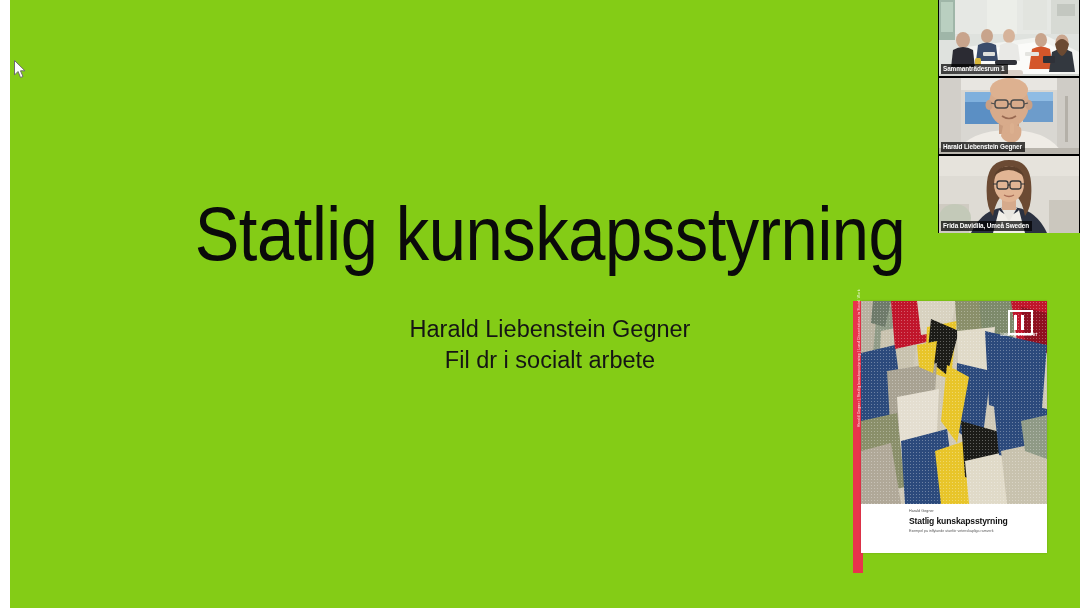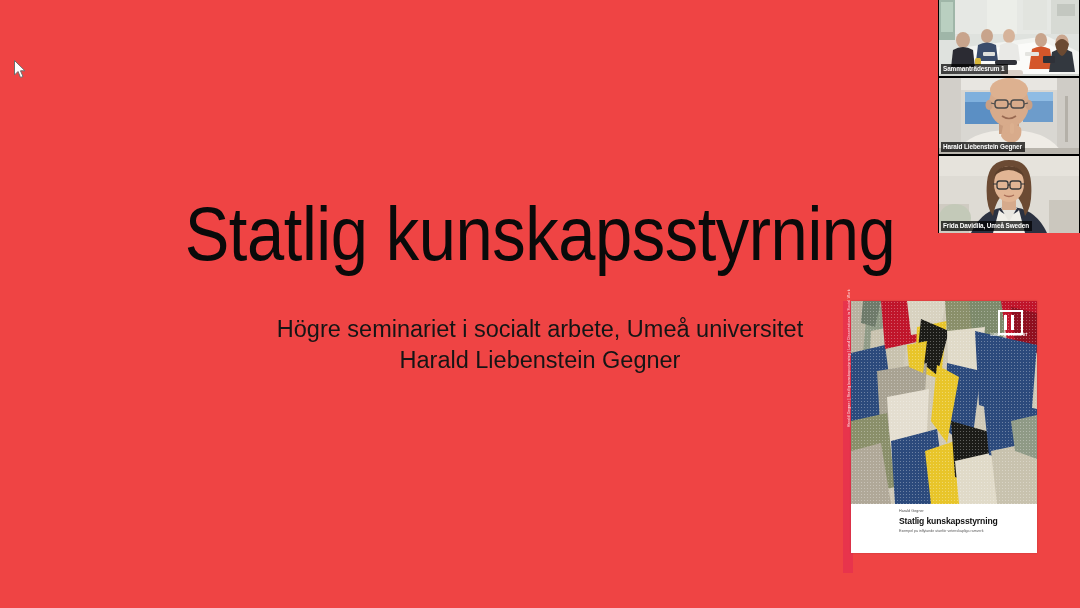--- a/index.html
+++ b/index.html
@@ -12,21 +12,22 @@
     height: 608px;
     position: relative;
     overflow: hidden;
     font-family: "Liberation Sans", sans-serif;
   }
 
   
   #slide {
     position: absolute;
     inset: 0;
-    background: #ef4444;
+    background: #84cc16;
+    margin-left: 10px;
   }
 
   #slide-title {
     position: absolute;
     left: 0;
     top: 196px;
     width: 1080px;
     text-align: center;
     font-family: "Liberation Sans", sans-serif;
     font-size: 76px;
@@ -237,22 +238,22 @@
   }
 </style>
 </head>
 <body>
 
 <div id="slide">
 
   <div id="slide-title">Statlig kunskapsstyrning</div>
 
   <div id="slide-subtitle">
-    <span class="sub-line">Högre seminariet i socialt arbete, Umeå universitet</span>
     <span class="sub-line">Harald Liebenstein Gegner</span>
+    <span class="sub-line">Fil dr i socialt arbete</span>
   </div>
 
   <div id="book">
 
     <div id="book-spine">
       <div id="book-spine-text">Harald Gegner  |  Statlig kunskapsstyrning  |  Lund Dissertations in Social Work</div>
     </div>
 
     <div id="book-body">
 

